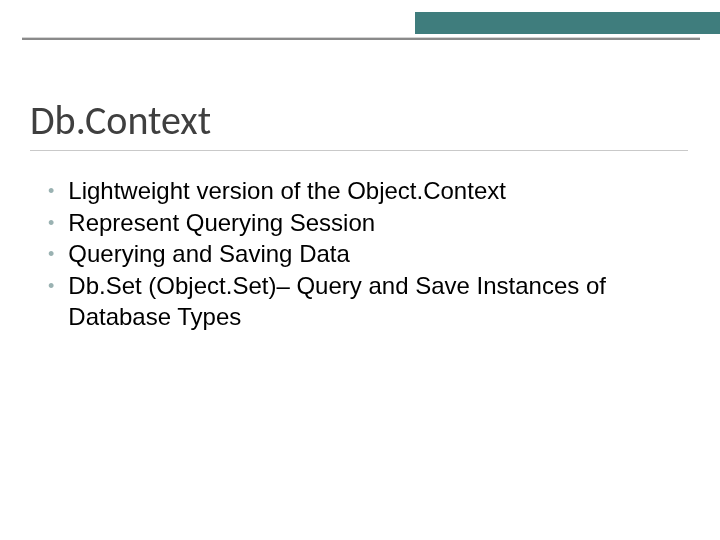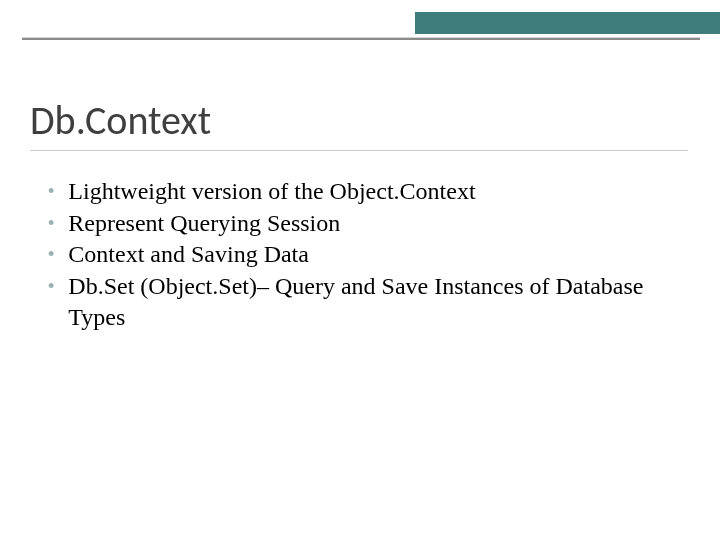--- a/index.html
+++ b/index.html
@@ -81,21 +81,21 @@
   .bullet .dot {
     flex: 0 0 auto;
     color: #9ab2b2;
     font-size: 18px;
     line-height: 30px;
     margin-right: 14px;
     font-family: Arial, sans-serif;
   }
   .bullet .text {
     flex: 1 1 auto;
-    font-family: Liberation Serif, serif;
+    font-family: Liberation Sans, sans-serif;
     color: #000000;
   }
 </style>
 </head>
 <body>
 
 <div class="slide">
 
   <div class="top-bar"></div>
   <div class="top-rule-light"></div>
@@ -108,21 +108,21 @@
     <div class="bullet">
       <span class="dot">•</span>
       <span class="text">Lightweight version of the Object.Context</span>
     </div>
     <div class="bullet">
       <span class="dot">•</span>
       <span class="text">Represent Querying Session</span>
     </div>
     <div class="bullet">
       <span class="dot">•</span>
-      <span class="text">Context and Saving Data</span>
+      <span class="text">Querying and Saving Data</span>
     </div>
     <div class="bullet">
       <span class="dot">•</span>
       <span class="text">Db.Set (Object.Set)– Query and Save Instances of Database Types</span>
     </div>
   </div>
 
 </div>
 
 </body></html>

